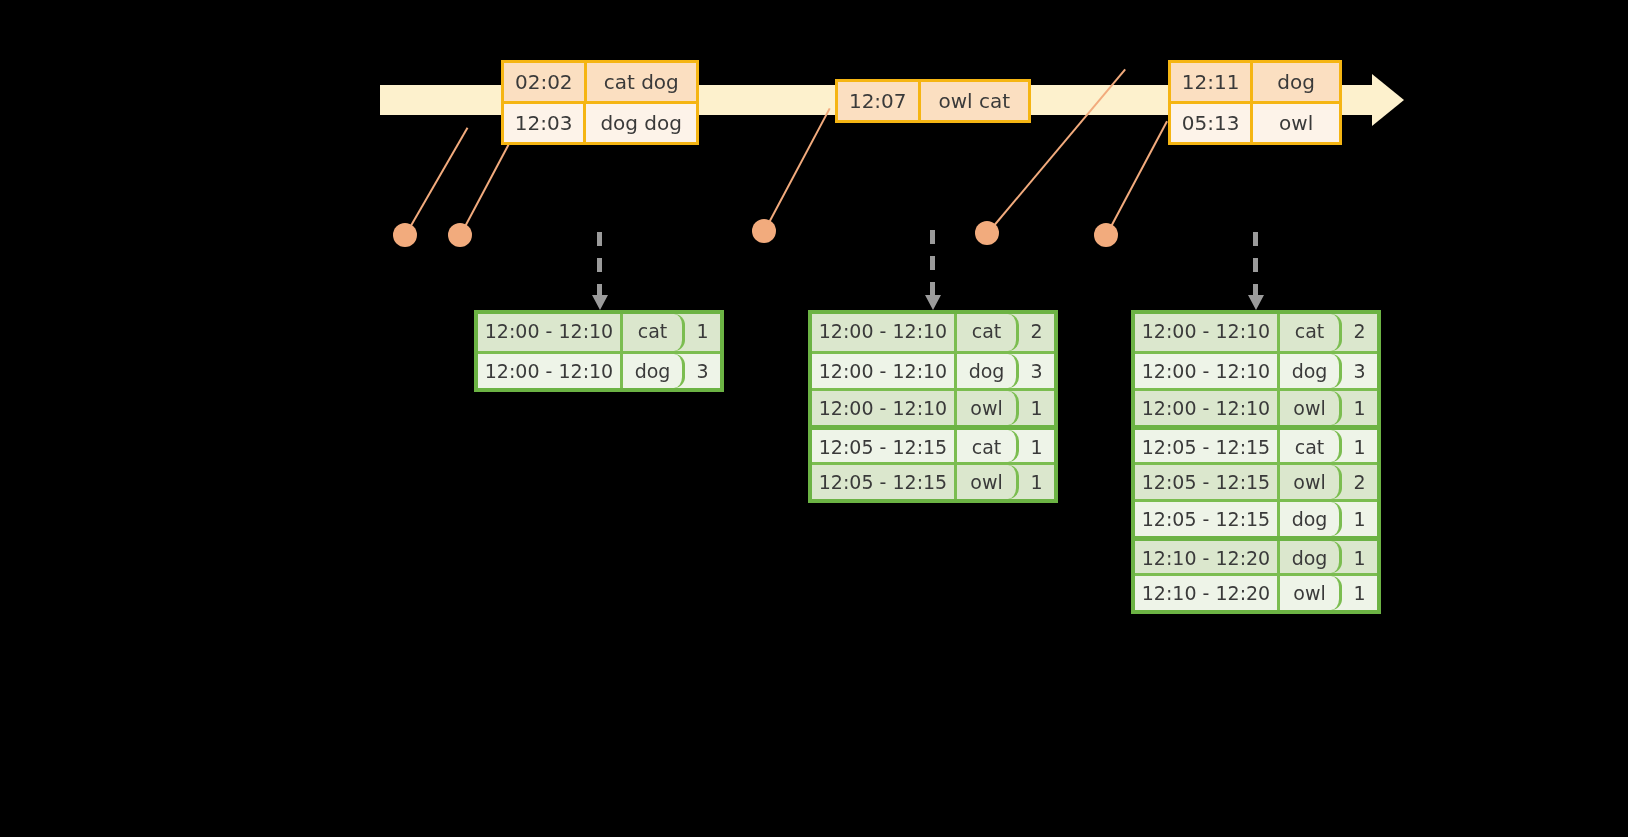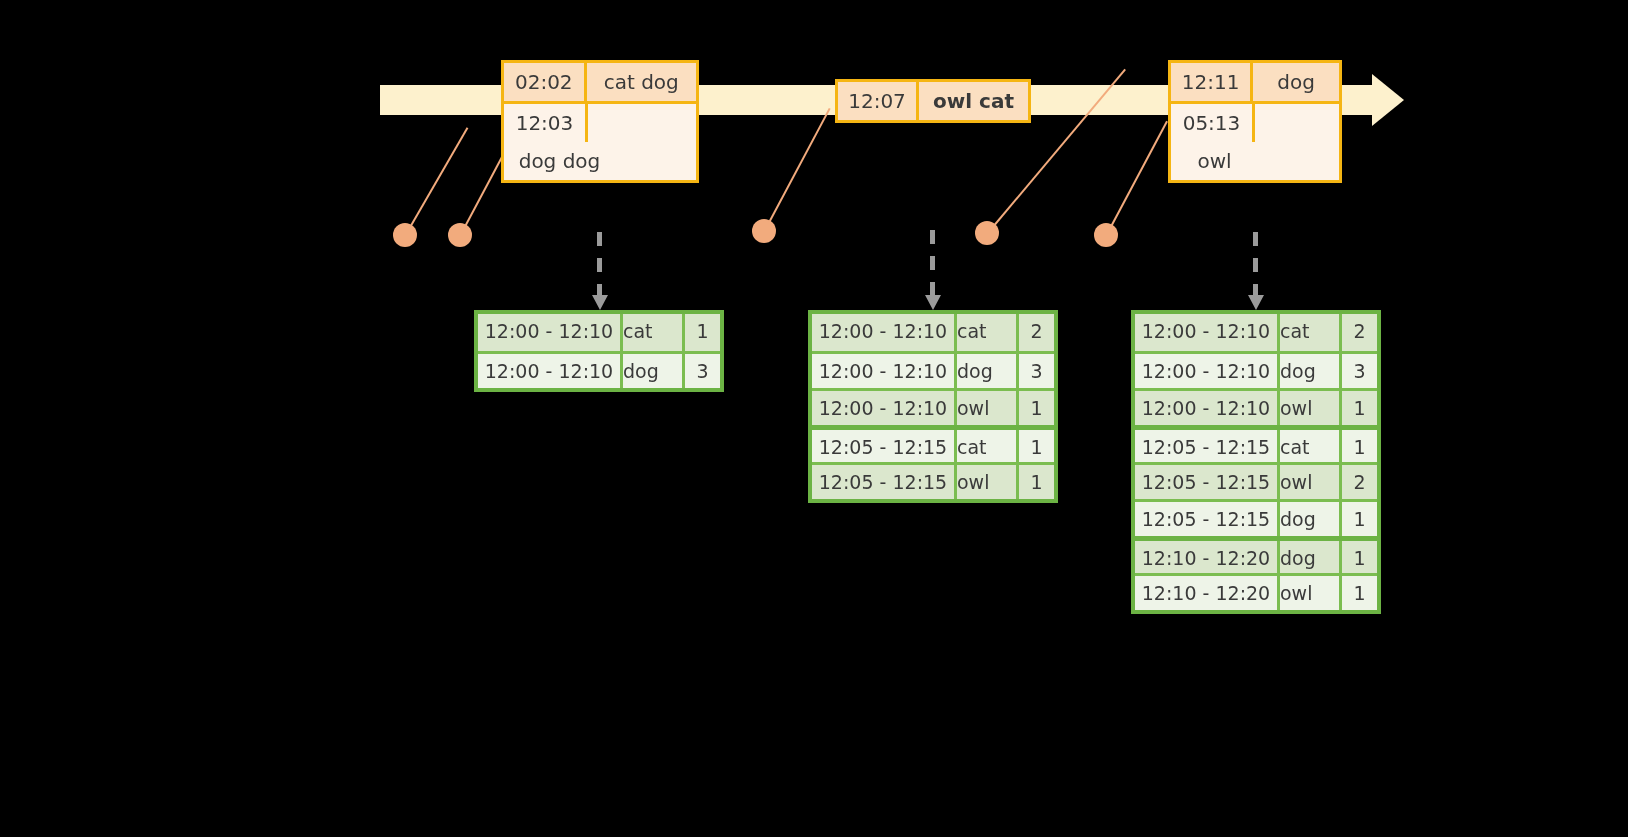--- a/index.html
+++ b/index.html
@@ -21,39 +21,39 @@
     border-bottom:26px solid transparent;
     border-left:32px solid #fdf1cd;
   }
 
   
   .event-box{
     position:absolute;border:3px solid #f5b513;box-sizing:border-box;
     background:#fdeedb;
   }
   .event-row{display:flex;box-sizing:border-box;}
-  .event-row + .event-row{border-top:3px solid #f5b513;flex-direction:column;}
+  .event-row + .event-row{border-top:3px solid #f5b513;}
   .event-row.shade-a{background:#fbdfc1;}
   .event-row.shade-b{background:#fdf3e9;}
   .event-time{
     width:84px;box-sizing:border-box;
     text-align:center;font-size:20px;line-height:38px;height:38px;
     border-right:3px solid #f5b513;
     white-space:nowrap;
   }
   .event-words{
     box-sizing:border-box;text-align:center;
     font-size:20px;line-height:38px;height:38px;white-space:nowrap;
     padding:0 14px;
   }
 
   #event-box-1{left:501px;top:60px;width:198px;}
   #event-box-1 .event-words{width:111px;}
   #event-box-2{left:835px;top:79px;width:196px;}
-  #event-box-2 .event-words{width:109px;font-weight:bold;}
+  #event-box-2 .event-words{width:109px;}
   #event-box-3{left:1168px;top:60px;width:174px;}
   #event-box-3 .event-words{width:87px;}
 
   
   .conn-dot{
     position:absolute;width:24px;height:24px;border-radius:50%;
     background:#f2ab7d;
   }
   .conn-line{
     position:absolute;height:2px;background:#f2ab7d;
@@ -82,23 +82,24 @@
   .rt-row.shade-a{background:#dbe7cd;}
   .rt-row.shade-b{background:#eef4e8;}
   .rt-row + .rt-row{border-top:3px solid #7bbd50;}
   .rt-row.group-break{border-top:5px solid #6cb344;}
   .rt-win{
     box-sizing:border-box;text-align:center;
     font-size:19px;line-height:34px;white-space:nowrap;
     border-right:3px solid #7bbd50;
   }
   .rt-key{
-    box-sizing:border-box;
+    box-sizing:border-box;text-align:center;
     font-size:19px;line-height:34px;white-space:nowrap;
     border-right:3px solid #7bbd50;
+    border-radius:11px;
   }
   .rt-cnt{
     box-sizing:border-box;text-align:center;
     font-size:19px;line-height:34px;white-space:nowrap;
   }
 
   #result-table-1{left:474px;top:310px;width:250px;}
   #result-table-1 .rt-win{width:145px;}
   #result-table-1 .rt-key{width:62px;}
   #result-table-1 .rt-cnt{width:35px;}

